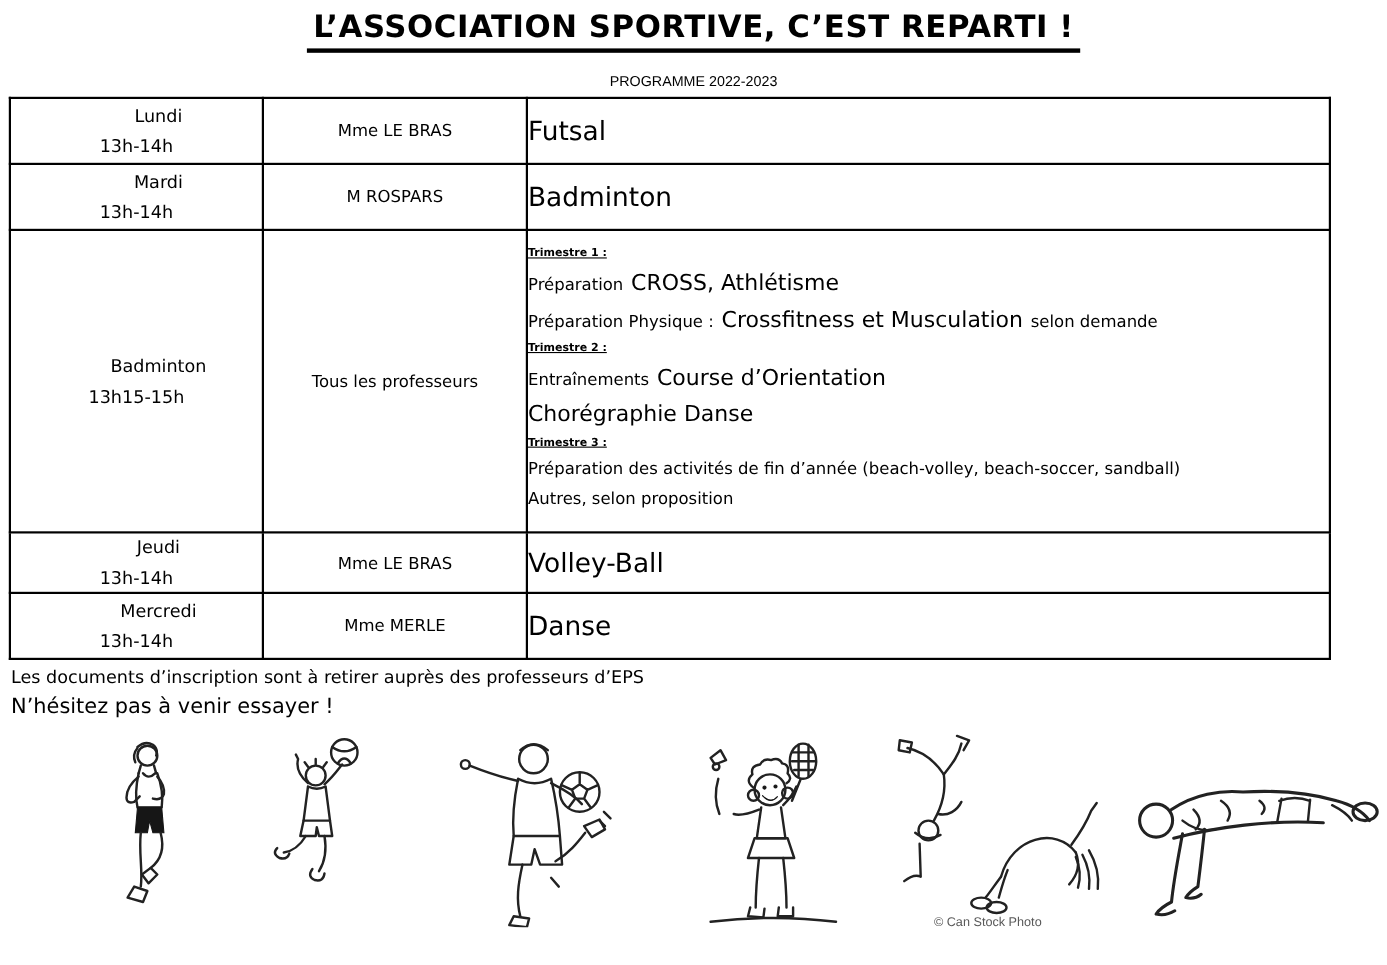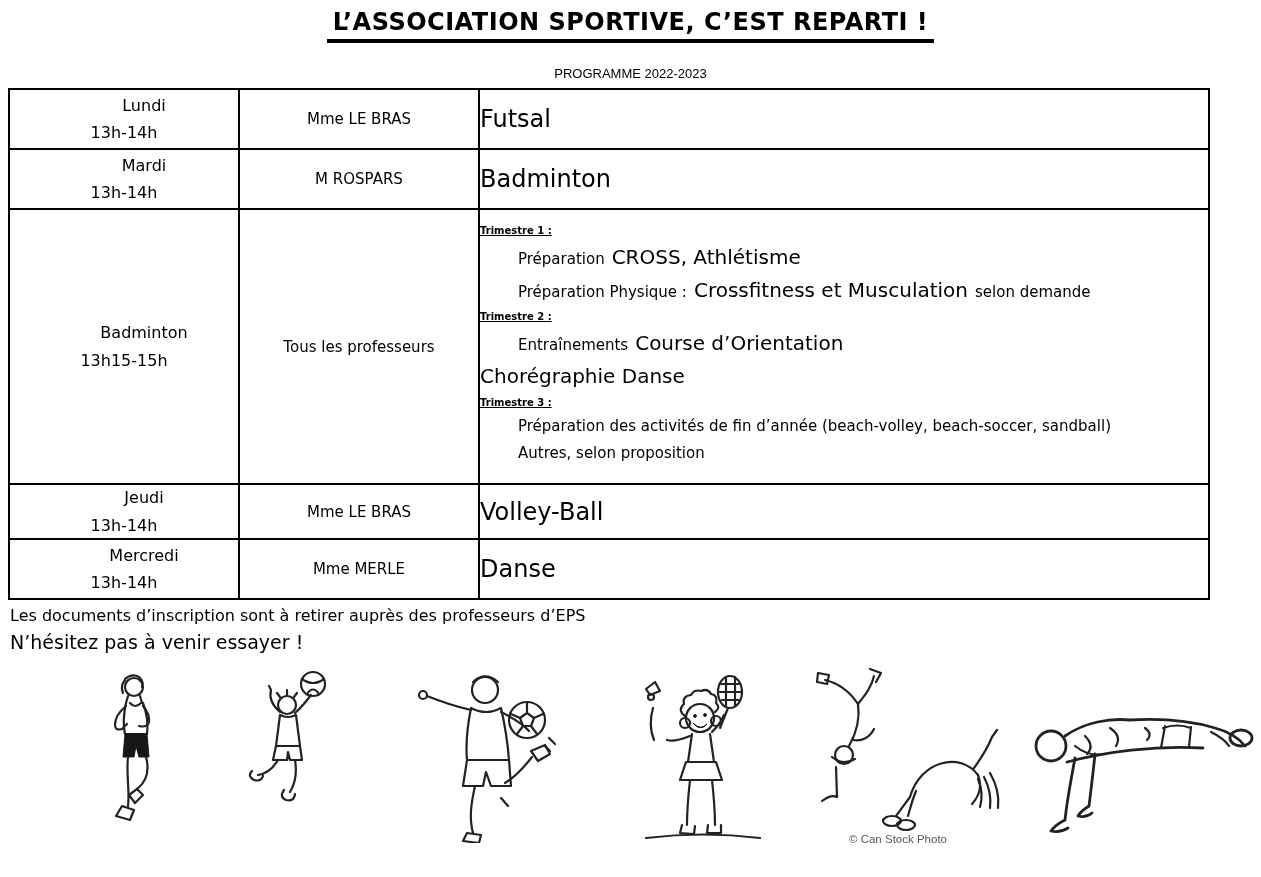--- a/index.html
+++ b/index.html
@@ -3,21 +3,21 @@
 <meta charset="utf-8">
 <style>
   html,body{margin:0;padding:0;background:#fff;}
   .page{
     position:relative;width:1261px;height:877px;background:#ffffff;
     font-family:"DejaVu Sans",sans-serif;color:#000;overflow:hidden;
   }
   
   .title-row{position:absolute;top:8px;left:0;width:100%;text-align:center;}
   .title{
-    display:inline-block;font-size:24px;font-weight:700;letter-spacing:.5px;
+    display:inline-block;font-size:28px;font-weight:700;letter-spacing:.5px;
     border-bottom:4px solid #000;padding:0 6px 3px 6px;white-space:nowrap;text-align:center;
   }
   .subtitle{
     position:absolute;top:66px;left:0;width:100%;text-align:center;
     font-size:13px;font-family:"Liberation Sans",sans-serif;
   }
   
   table.schedule{
     position:absolute;left:8px;top:88px;width:1200px;
     border-collapse:collapse;table-layout:fixed;
@@ -28,21 +28,21 @@
   tr.h55 td{height:53px}
   tr.hbig td{height:273px}
   .day-cell{text-align:center;font-size:16px;line-height:1.2;}
   .day-cell .day{margin-bottom:8px;padding-left:40px;}
   .teacher-cell{text-align:center;font-size:15px;}
   .activity-cell{font-size:24px;padding-left:9px;}
   .details-cell{vertical-align:top;padding:6px 10px 0 10px;font-size:15px;}
   .tri{font-size:10px;font-weight:700;text-decoration:underline;margin:3px 0 9px 0;}
   .dline{margin-bottom:9px;}
   .big{font-size:20px;}
-  .sm{font-size:15px;margin-left:38px;}
+  .sm{font-size:15px;}
   .pre{margin-right:7px;}
   .tail{margin-left:7px;}
   
   .note1{position:absolute;left:10px;top:606px;font-size:16px;}
   .note2{position:absolute;left:10px;top:631px;font-size:19px;}
   
   .clip{position:absolute;}
   .clip svg{display:block;width:100%;height:100%;}
   .ln{fill:none;stroke:#222;stroke-width:2.2;stroke-linecap:round;stroke-linejoin:round;}
   .ln-thick{fill:none;stroke:#222;stroke-width:2.8;stroke-linecap:round;stroke-linejoin:round;}

